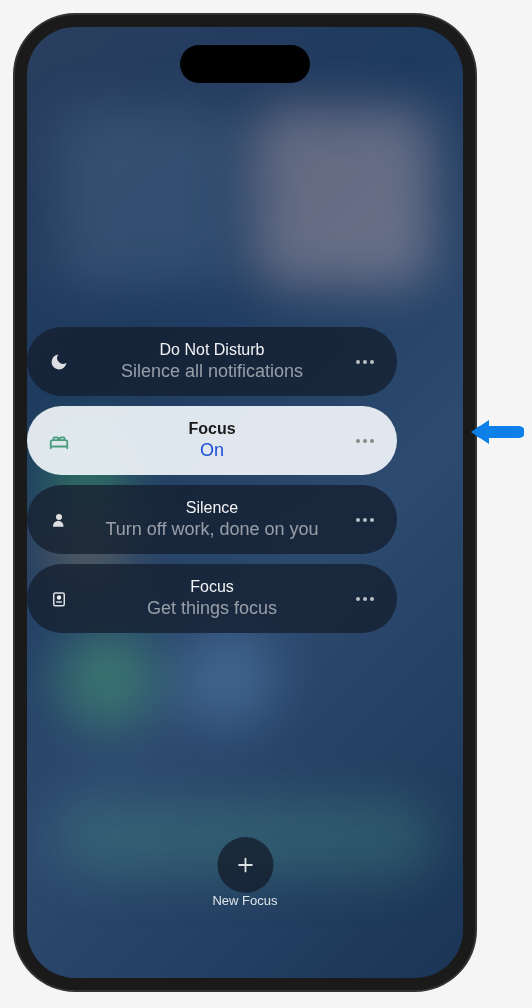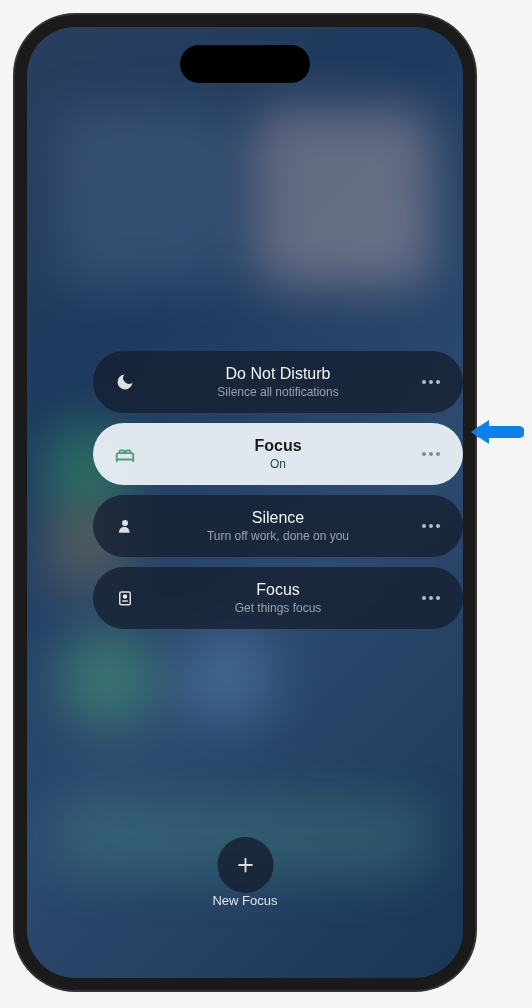--- a/index.html
+++ b/index.html
@@ -68,23 +68,22 @@
     .blob4 { bottom: 250px; left: 150px; width: 100px; height: 100px; background: rgba(100, 150, 200, 0.5); border-radius: 50%; }
     .blob5 { bottom: 100px; left: 50%; transform: translateX(-50%); width: 380px; height: 80px; background: rgba(80, 160, 140, 0.4); border-radius: 40px; }
     .blob6 { top: 400px; left: 20px; width: 80px; height: 80px; background: rgba(60, 200, 100, 0.5); border-radius: 20px; }
     .blob7 { top: 480px; left: 20px; width: 80px; height: 80px; background: rgba(200, 160, 80, 0.4); border-radius: 20px; }
     
     .focus-overlay {
       position: absolute;
       inset: 0;
       display: flex;
       flex-direction: column;
-      align-items: flex-end;
+      align-items: flex-start;
       padding-top: 300px;
-      margin-top: 24px;
     }
     
     .focus-list {
       width: 370px;
       display: flex;
       flex-direction: column;
       gap: 10px;
     }
     
     .focus-item {
@@ -118,31 +117,31 @@
       gap: 2px;
     }
     
     .focus-title {
       font-size: 16px;
       font-weight: 500;
       color: rgba(255, 255, 255, 0.95);
     }
     
     .focus-subtitle {
-      font-size: 12px;
+      font-size: 18px;
       color: rgba(255, 255, 255, 0.55);
     }
     
     .focus-item.active .focus-title {
       color: #1a1a1a;
       font-weight: 600;
     }
     
     .focus-item.active .focus-subtitle {
-      color: #14532d;
+      color: #1d4ed8;
     }
     
     .focus-more {
       width: 24px;
       height: 24px;
       display: flex;
       align-items: center;
       justify-content: center;
       flex-shrink: 0;
     }

